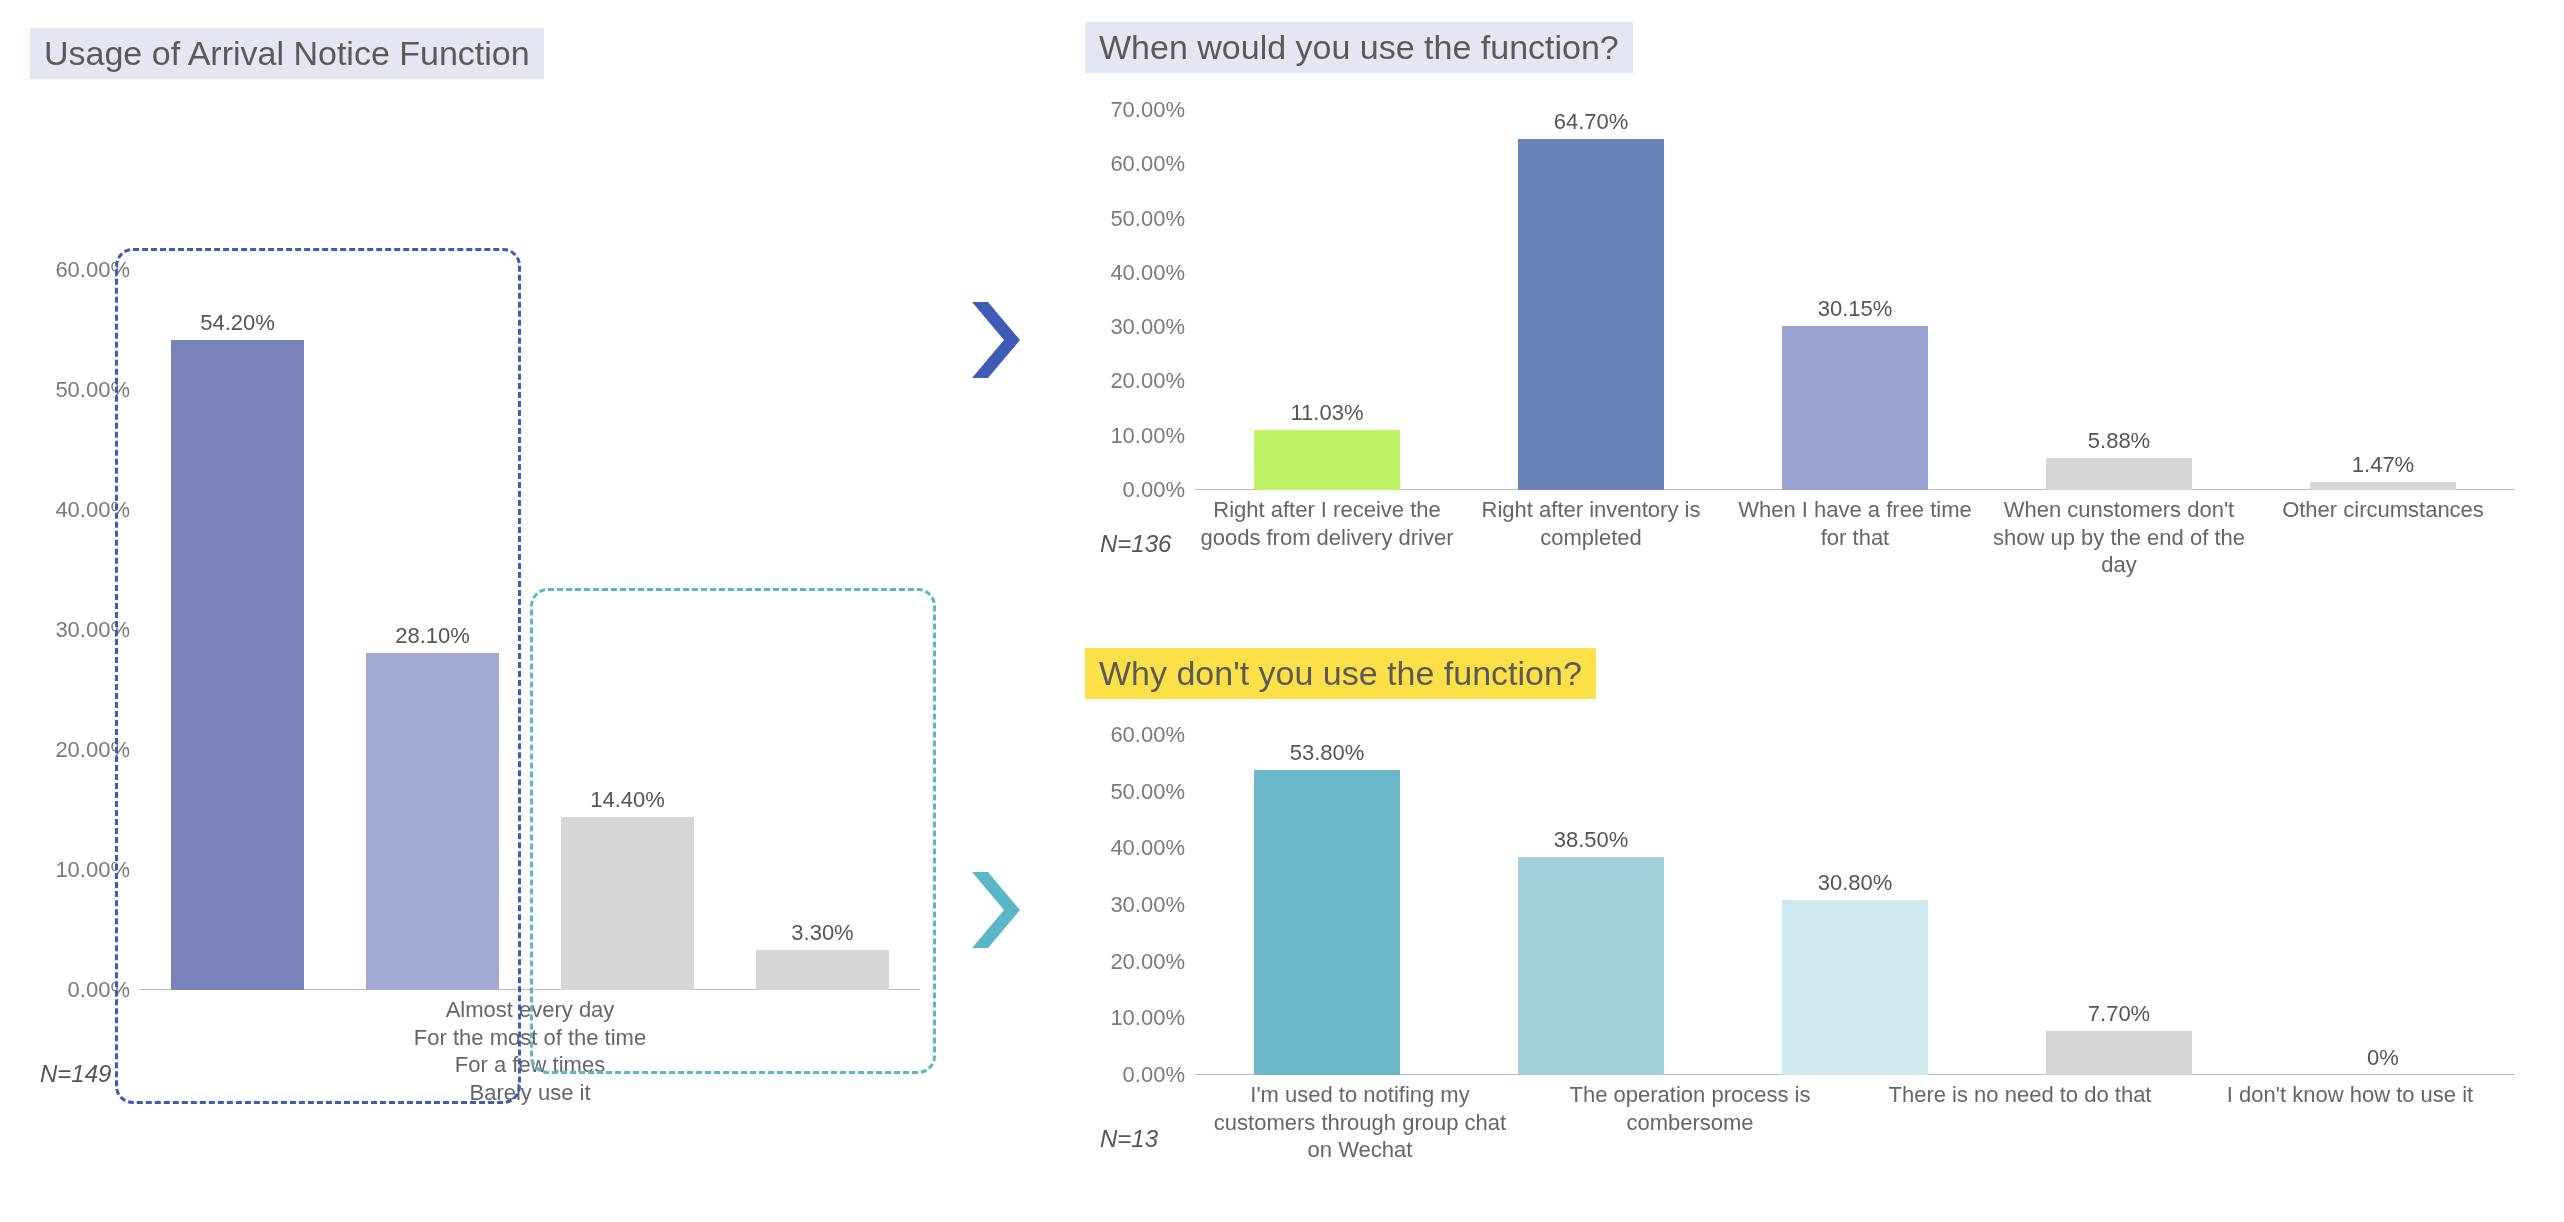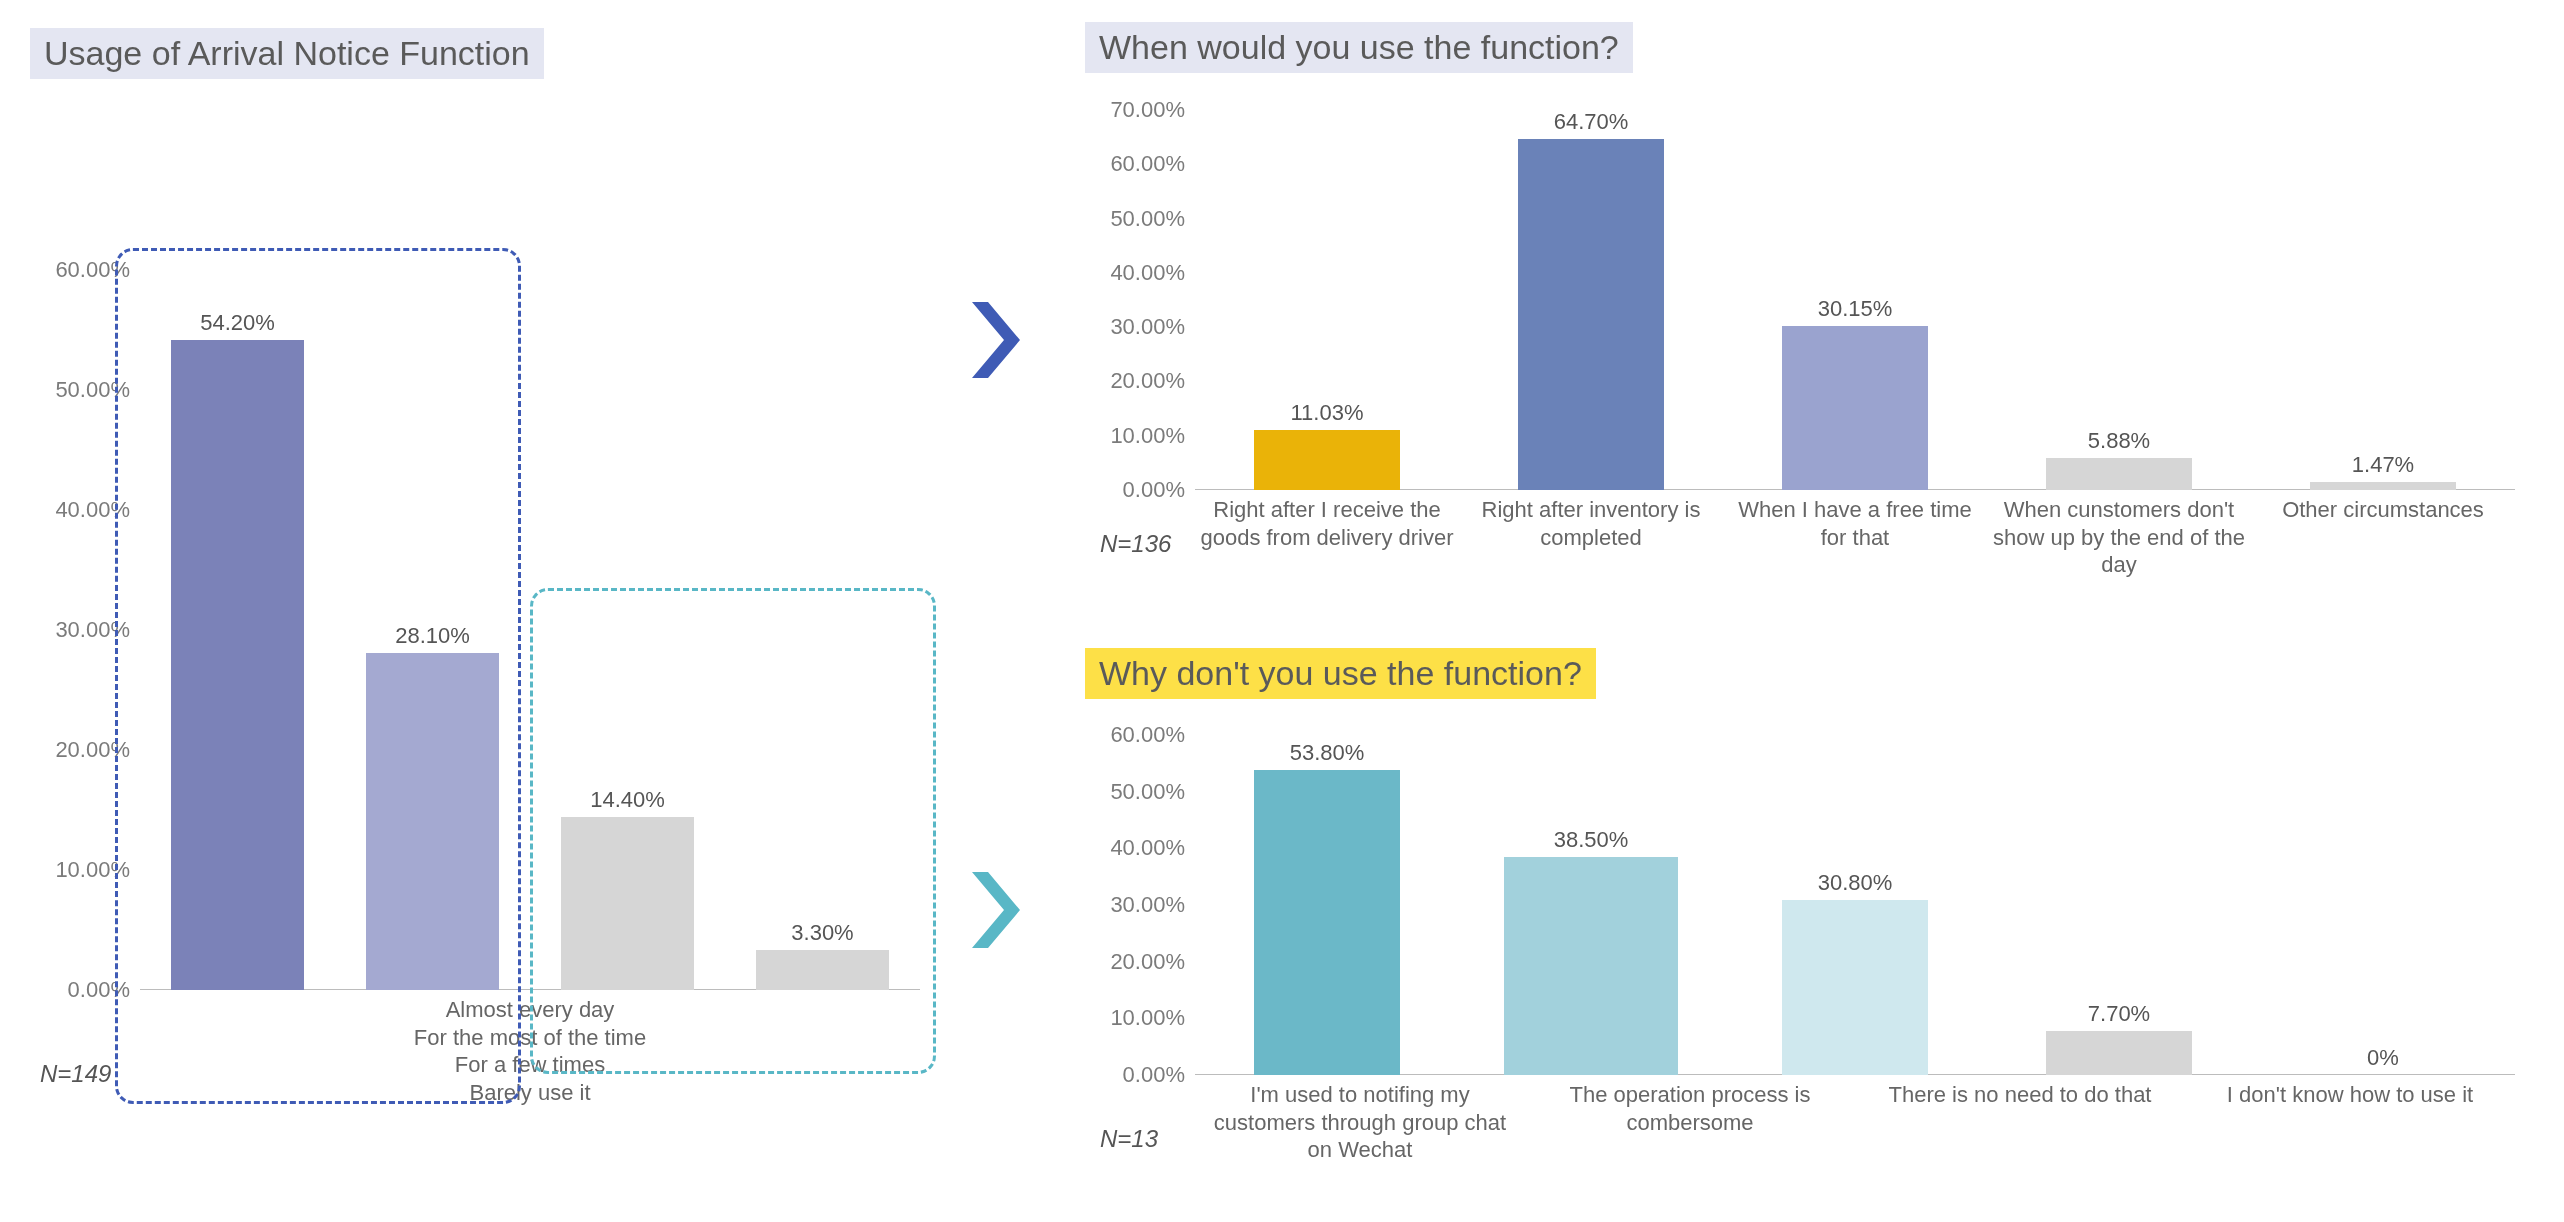--- a/index.html
+++ b/index.html
@@ -189,21 +189,21 @@
         <div class="ytick" style="bottom: 14.2857%;">10.00%</div>
         <div class="ytick" style="bottom: 28.5714%;">20.00%</div>
         <div class="ytick" style="bottom: 42.8571%;">30.00%</div>
         <div class="ytick" style="bottom: 57.1429%;">40.00%</div>
         <div class="ytick" style="bottom: 71.4286%;">50.00%</div>
         <div class="ytick" style="bottom: 85.7143%;">60.00%</div>
         <div class="ytick" style="bottom: 100%;">70.00%</div>
         <div class="baseline" style="bottom: 0px;"></div>
         <div class="bars">
           <div class="barcell">
-            <div class="bar" style="height: 15.7571%; background: #eab308; width: 55%;">
+            <div class="bar" style="height: 15.7571%; background: #bef264; width: 55%;">
               <div class="bar-label">11.03%</div>
             </div>
           </div>
           <div class="barcell">
             <div class="bar" style="height: 92.4286%; background: rgb(106, 130, 184); width: 55%;">
               <div class="bar-label">64.70%</div>
             </div>
           </div>
           <div class="barcell">
             <div class="bar" style="height: 43.0714%; background: rgb(154, 163, 207); width: 55%;">
@@ -242,21 +242,21 @@
         <div class="ytick" style="bottom: 83.3333%;">50.00%</div>
         <div class="ytick" style="bottom: 100%;">60.00%</div>
         <div class="baseline" style="bottom: 0px;"></div>
         <div class="bars">
           <div class="barcell">
             <div class="bar" style="height: 89.6667%; background: rgb(107, 184, 200); width: 55%;">
               <div class="bar-label">53.80%</div>
             </div>
           </div>
           <div class="barcell">
-            <div class="bar" style="height: 64.1667%; background: rgb(162, 209, 220); width: 55%; padding-left: 28px;">
+            <div class="bar" style="height: 64.1667%; background: rgb(162, 209, 220); width: 55%;">
               <div class="bar-label">38.50%</div>
             </div>
           </div>
           <div class="barcell">
             <div class="bar" style="height: 51.3333%; background: rgb(207, 232, 238); width: 55%;">
               <div class="bar-label">30.80%</div>
             </div>
           </div>
           <div class="barcell">
             <div class="bar" style="height: 12.8333%; background: rgb(214, 214, 214); width: 55%;">

